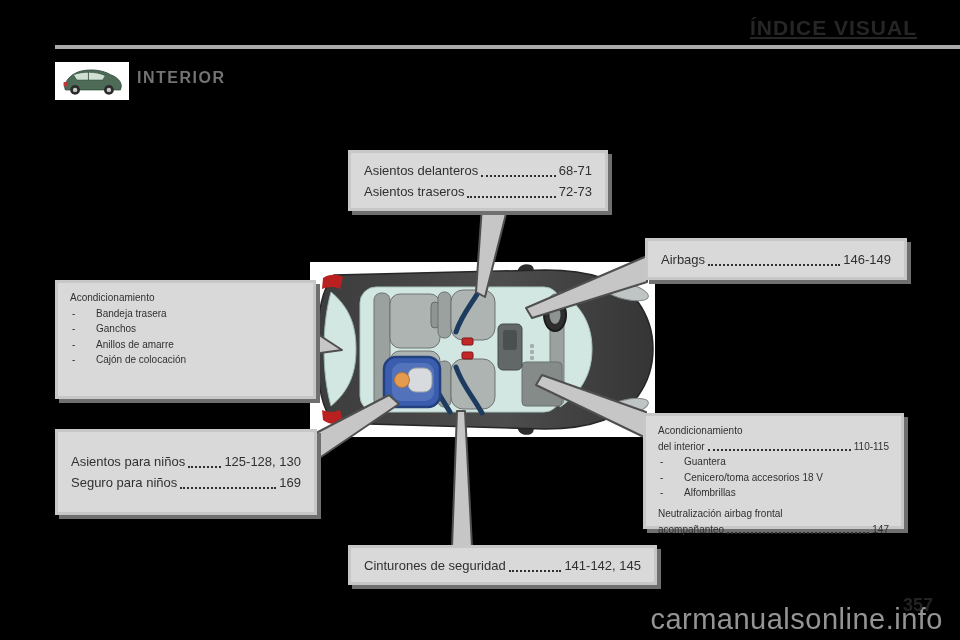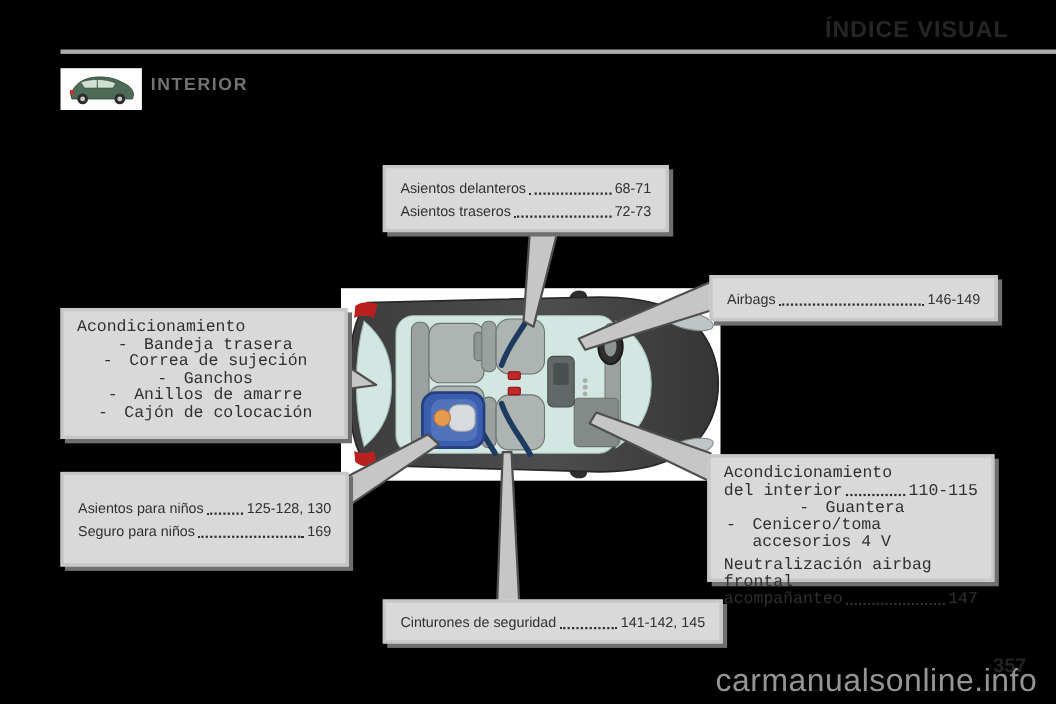--- a/index.html
+++ b/index.html
@@ -17,20 +17,21 @@
     font-family:"Liberation Sans", sans-serif;
     position:relative; overflow:hidden;
   }
   .page{position:absolute;inset:0;}
 
   
   .header-title{
     position:absolute; top:16px; right:43px;
     font-size:21px; font-weight:bold; letter-spacing:1px;
     color:var(--title);
+    text-decoration:underline;
   }
   .header-rule{
     position:absolute; left:55px; right:0; top:45px; height:4px;
     background:var(--rule);
   }
 
   
   .thumb{
     position:absolute; left:55px; top:62px; width:74px; height:38px;
     background:var(--thumb-bg);
@@ -68,31 +69,31 @@
   }
   .toc-row{display:flex;align-items:flex-end;}
   .toc-label{white-space:nowrap;}
   .toc-pages{white-space:nowrap;}
   .toc-dots{
     flex:1 1 auto; margin:0 3px 4px 3px;
     border-bottom:2px dotted var(--box-text);
     align-self:flex-end;
   }
   .roomy .toc-row{line-height:21px;}
-  .dense{font-size:15px;padding:7px 12px;font-family:Liberation Mono, monospace;}
+  .dense{font-size:10px;padding:7px 12px;}
   .dense .toc-row,.dense .plain-row,.dense .bullet-row{line-height:15.6px;}
   .dense .toc-dots{margin-bottom:3px;}
-  .bullet-row{display:flex;justify-content:center;}
+  .bullet-row{display:flex;}
   .bullet-dash{width:26px;flex:0 0 26px;padding-left:2px;}
   .bullet-dash::before{content:"-";}
   .gap-top{margin-top:5px;}
   .center-v{display:flex;flex-direction:column;justify-content:center;}
 
   #box-seats{left:348px; top:150px; width:260px; height:61px;}
-  #box-airbags{left:645px; top:250px; width:262px; height:42px;}
+  #box-airbags{left:645px; top:238px; width:262px; height:42px;}
   #box-boot{left:55px; top:280px; width:261px; height:119px;}
   #box-child{left:55px; top:429px; width:262px; height:86px;}
   #box-interior{left:643px; top:413px; width:261px; height:116px;}
   #box-belts{left:348px; top:545px; width:309px; height:40px;}
 
   
   .watermark{
     position:absolute; top:603px; right:17px;
     font-size:29px; color:var(--watermark); letter-spacing:0.5px;
     z-index:4;
@@ -219,24 +220,20 @@
   </div>
 
   <div class="callout dense" id="box-boot">
     <div class="plain-row">Acondicionamiento</div>
     <div class="bullet-row">
         <span class="bullet-dash"></span>
         <span>Bandeja trasera</span>
       </div>
     <div class="bullet-row">
         <span class="bullet-dash"></span>
-        <span>Correa de sujeción</span>
-      </div>
-    <div class="bullet-row">
-        <span class="bullet-dash"></span>
         <span>Ganchos</span>
       </div>
     <div class="bullet-row">
         <span class="bullet-dash"></span>
         <span>Anillos de amarre</span>
       </div>
     <div class="bullet-row">
         <span class="bullet-dash"></span>
         <span>Cajón de colocación</span>
       </div>
@@ -261,21 +258,25 @@
       <span class="toc-label">del interior</span>
       <span class="toc-dots"></span>
       <span class="toc-pages">110-115</span>
     </div>
     <div class="bullet-row">
         <span class="bullet-dash"></span>
         <span>Guantera</span>
       </div>
     <div class="bullet-row">
         <span class="bullet-dash"></span>
-        <span>Cenicero/toma accesorios 4 V</span>
+        <span>Cenicero/toma accesorios 18 V</span>
+      </div>
+    <div class="bullet-row">
+        <span class="bullet-dash"></span>
+        <span>Alfombrillas</span>
       </div>
     <div class="plain-row gap-top">Neutralización airbag frontal</div>
     <div class="toc-row">
       <span class="toc-label">acompañanteo</span>
       <span class="toc-dots"></span>
       <span class="toc-pages">147</span>
     </div>
   </div>
 
   <div class="callout roomy center-v" id="box-belts">

